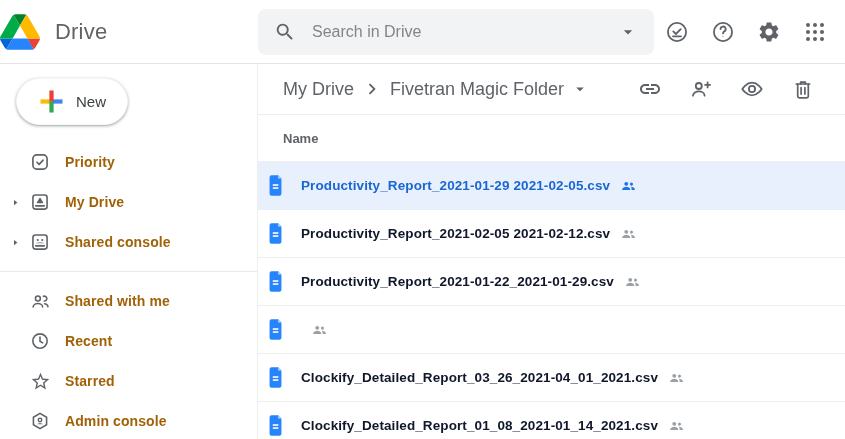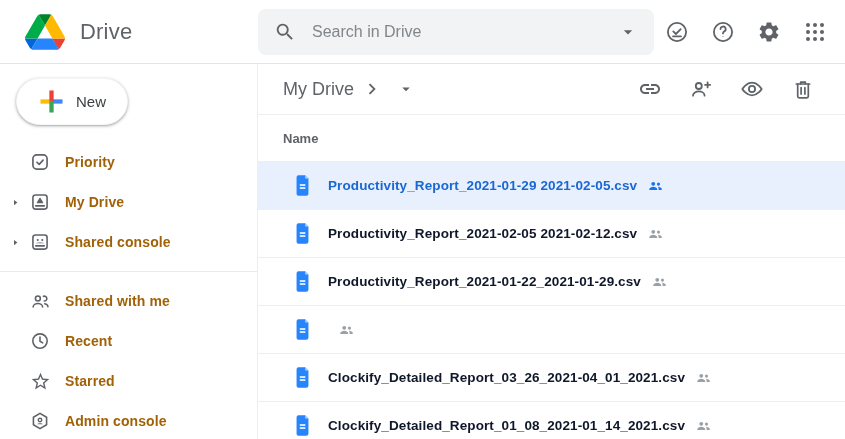--- a/index.html
+++ b/index.html
@@ -2,21 +2,21 @@
 <html><head>
 <meta charset="utf-8">
 <style>
   * { margin:0; padding:0; box-sizing:border-box; }
   html,body { width:845px; height:439px; overflow:hidden; background:#fff;
     font-family:"Liberation Sans","DejaVu Sans",sans-serif; }
   svg { display:block; }
 
   
   .topbar { height:64px; display:flex; align-items:center; border-bottom:1px solid #e4e4e4; background:#fff; }
-  .brand { width:258px; flex:none; display:flex; align-items:center; padding-left:25px; gap:15px; }
+  .brand { width:258px; flex:none; display:flex; align-items:center; gap:15px; }
   .brand-name { font-size:22px; color:#5f6368; letter-spacing:.2px; }
   .searchbox { width:396px; height:46px; background:#f1f3f4; border-radius:8px;
     display:flex; align-items:center; padding:0 16px; gap:4px; }
   .searchbox .mag { color:#5f6368; flex:none; }
   .searchbox input { border:none; outline:none; background:transparent; flex:1;
     font-size:16px; color:#0369a1; font-family:inherit; padding-left:12px; }
   .searchbox input::placeholder { color:#80868b; }
   .searchbox .caret { color:#5f6368; flex:none; }
   .topbar-icons { margin-left:auto; display:flex; align-items:center; gap:22px; padding-right:18px; color:#5f6368; }
   .icon-btn { width:24px; height:24px; color:#5f6368; cursor:pointer; }
@@ -43,21 +43,21 @@
     border-bottom:1px solid #eceeef; }
   .crumb { display:flex; align-items:center; font-size:18px; color:#5f6368; cursor:pointer; }
   .crumb-sep { color:#5f6368; margin:0 7px; }
   .crumb-current { display:flex; align-items:center; font-size:18px; color:#5f6368; cursor:pointer; }
   .crumb-caret { margin-left:7px; color:#5f6368; }
   .crumb-actions { margin-left:auto; display:flex; align-items:center; gap:27px; padding-right:5px; }
 
   
   .list-head { height:47px; flex:none; display:flex; align-items:center; padding:0 25px;
     font-size:13px; font-weight:bold; color:#5f6368; border-bottom:1px solid #eceeef; }
-  .file-row { height:48px; flex:none; display:flex; align-items:center; padding:0 35px;
+  .file-row { height:48px; flex:none; display:flex; align-items:center; padding:0 8px;
     border-bottom:1px solid #eceeef; cursor:pointer; }
   .file-row .ficon { flex:none; margin-right:16px; }
   .file-row .fname { font-size:13.5px; font-weight:bold; color:#0f172a; letter-spacing:.1px;
     white-space:nowrap; }
   .file-row .shared-ico { margin-left:10px; color:#9aa0a6; flex:none; }
   .file-row.selected { background:#e8f0fe; border-bottom-color:#e8f0fe; }
   .file-row.selected .fname { color:#1967d2; }
   .file-row.selected .shared-ico { color:#1a73e8; }
 </style>
 </head>
@@ -241,20 +241,21 @@
 
   <div class="content">
     <div class="crumb-bar">
       <span class="crumb">My Drive</span>
       <span class="crumb-sep">
         <svg width="22" height="22" viewBox="0 0 24 24">
             <path fill="currentColor" d="M10 6 8.59 7.41 13.17 12l-4.58 4.59L10 18l6-6z"></path>
           </svg>
       </span>
       <span class="crumb-current">
+        <span>Fivetran Magic Folder</span>
         <span class="crumb-caret">
           <svg width="18" height="18" viewBox="0 0 24 24">
               <path fill="currentColor" d="M7 10l5 5 5-5z"></path>
             </svg>
         </span>
       </span>
       <div class="crumb-actions">
         <span class="icon-btn">
           <svg width="24" height="24" viewBox="0 0 24 24">
               <path fill="currentColor" d="M3.9 12c0-1.71 1.39-3.1 3.1-3.1h4V7H7c-2.76 0-5 2.24-5 5s2.24 5 5 5h4v-1.9H7c-1.71 0-3.1-1.39-3.1-3.1zM8 13h8v-2H8v2zm9-6h-4v1.9h4c1.71 0 3.1 1.39 3.1 3.1s-1.39 3.1-3.1 3.1h-4V17h4c2.76 0 5-2.24 5-5s-2.24-5-5-5z"></path>

